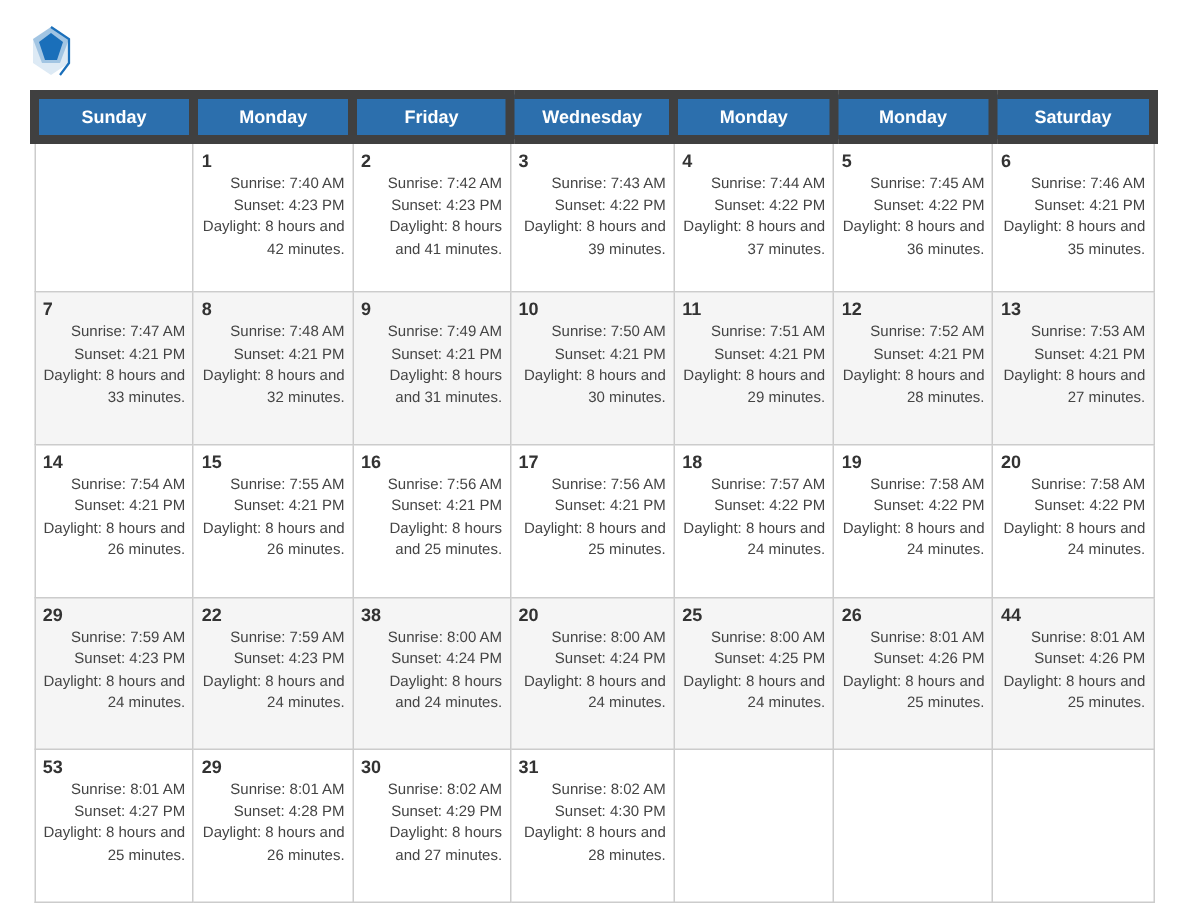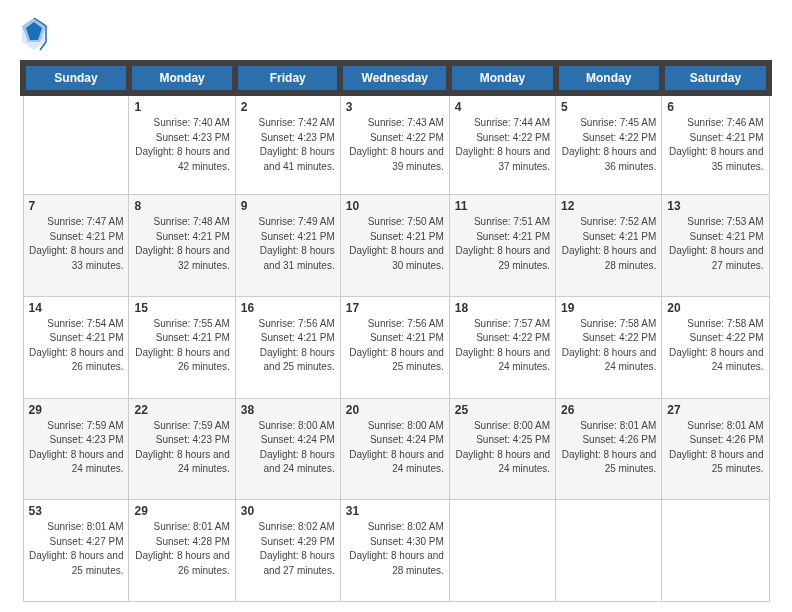--- a/index.html
+++ b/index.html
@@ -234,21 +234,21 @@
           </td>
           <td>
             <div class="cell-day">25</div>
             <div class="cell-info">Sunrise: 8:00 AM<br>Sunset: 4:25 PM<br>Daylight: 8 hours and 24 minutes.</div>
           </td>
           <td>
             <div class="cell-day">26</div>
             <div class="cell-info">Sunrise: 8:01 AM<br>Sunset: 4:26 PM<br>Daylight: 8 hours and 25 minutes.</div>
           </td>
           <td>
-            <div class="cell-day">27</div>
+            <div class="cell-day">44</div>
             <div class="cell-info">Sunrise: 8:01 AM<br>Sunset: 4:26 PM<br>Daylight: 8 hours and 25 minutes.</div>
           </td>
         </tr>
         <tr class="row-white">
           <td>
             <div class="cell-day">53</div>
             <div class="cell-info">Sunrise: 8:01 AM<br>Sunset: 4:27 PM<br>Daylight: 8 hours and 25 minutes.</div>
           </td>
           <td>
             <div class="cell-day">29</div>

